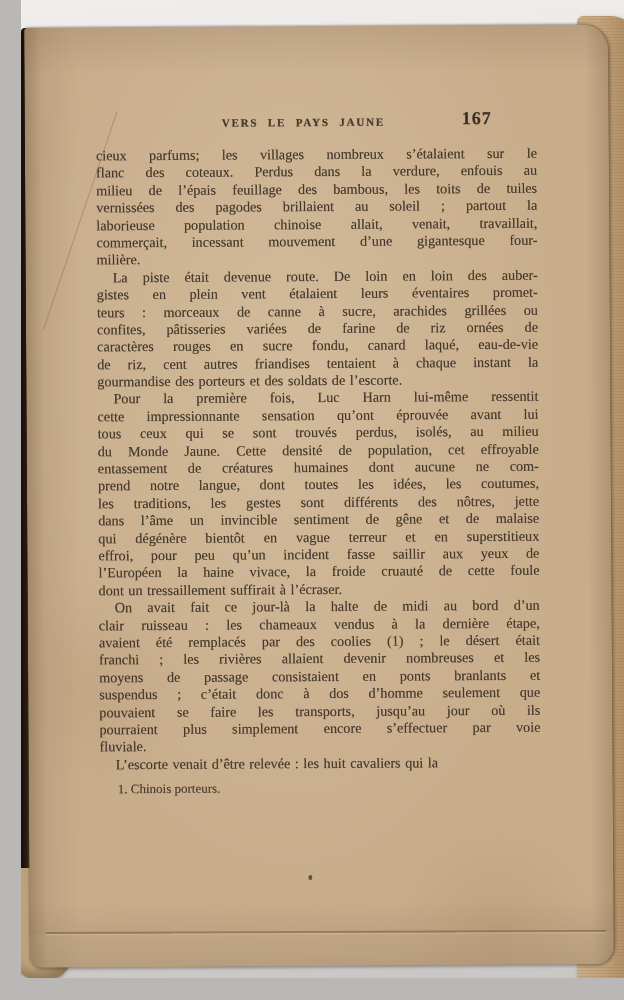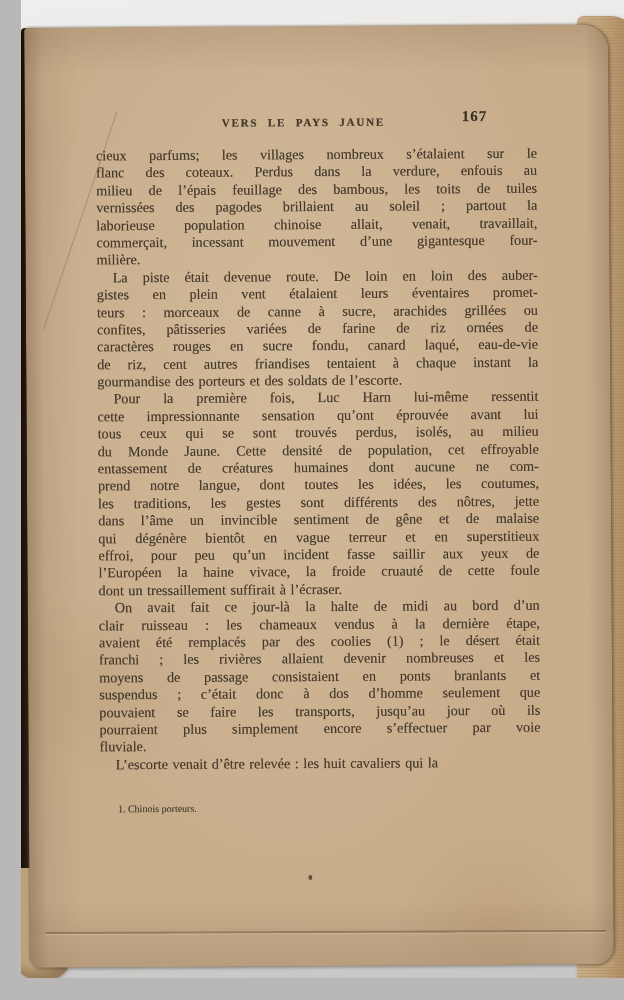--- a/index.html
+++ b/index.html
@@ -59,40 +59,40 @@
   .bottom-band{position:absolute;left:0;right:0;top:907px;height:34px;background:rgba(255,240,214,.05);}
   
   .running-title{
     position:absolute;left:197px;top:90px;
     font-size:11px;font-weight:700;letter-spacing:1.8px;word-spacing:5px;
     color:#453a2b;text-shadow:.3px .3px .5px rgba(69,58,43,.55);
     white-space:nowrap;
   }
   .page-number{
     position:absolute;left:437px;top:83px;
-    font-size:15px;font-weight:700;letter-spacing:1px;color:#3c3226;
+    font-size:18px;font-weight:700;letter-spacing:1px;color:#3c3226;
     text-shadow:.3px .3px .6px rgba(60,50,38,.5);
   }
   
   .body-text{
     position:absolute;left:71px;top:120px;width:441px;
     color:#43382b;font-size:14.2px;
     text-shadow:.2px .2px .5px rgba(67,53,38,.45);
     word-spacing:1px;
   }
   .line{
     height:17.4px;line-height:17.4px;white-space:normal;
     text-align:justify;text-align-last:justify;text-justify:inter-word;
     overflow:visible;
   }
   .line.last{text-align-last:left;}
   .line.indent{padding-left:16px;}
   .footnote{
-    position:absolute;left:89px;top:776px;
-    font-size:10px;color:#473c2e;text-shadow:.2px .2px .5px rgba(67,53,38,.4);
+    position:absolute;left:89px;top:754px;
+    font-size:13px;color:#473c2e;text-shadow:.2px .2px .5px rgba(67,53,38,.4);
   }
   
   .watermark{
     position:absolute;left:133px;top:607px;z-index:10;
     font-family:"Liberation Sans",sans-serif;
     font-size:44px;font-weight:400;letter-spacing:-.5px;line-height:1.1;
     opacity:.87;white-space:nowrap;
   }
 </style>
 </head>

